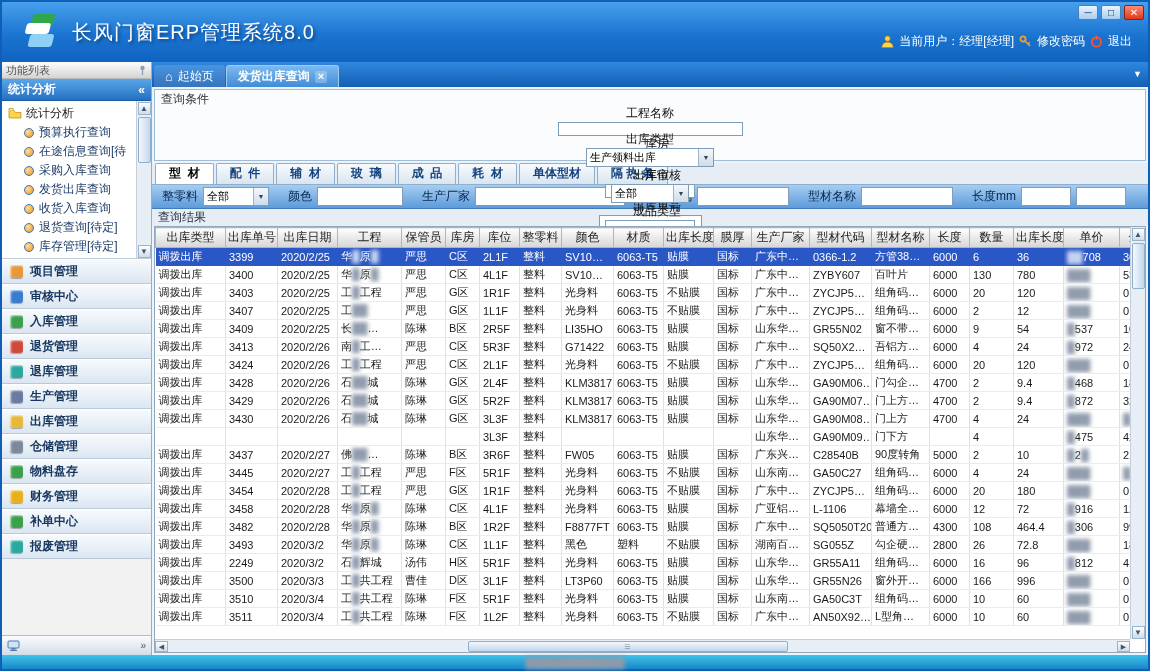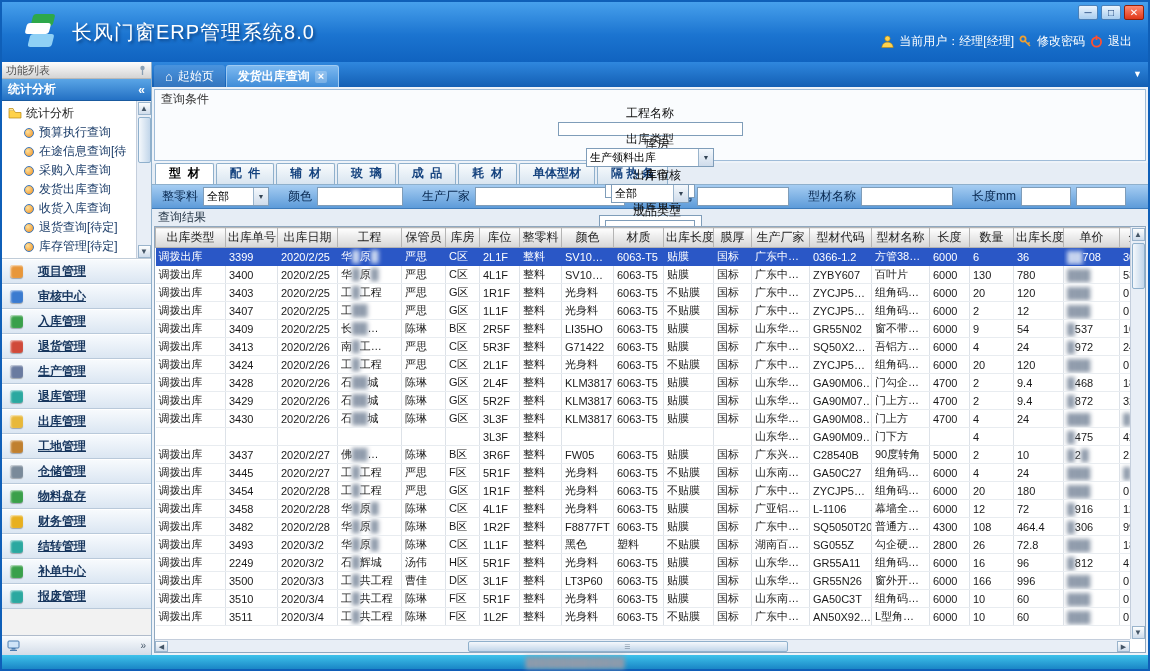--- a/index.html
+++ b/index.html
@@ -24,21 +24,21 @@
 .tree{height:158px;flex:0 0 158px;background:#fff;position:relative;overflow:hidden;border-bottom:1px solid #c0ccd8;}
 .tree-inner{margin-right:15px;padding:2px 0 0 6px;}
 .tree-root{display:flex;align-items:center;gap:4px;height:20px;color:#222;}
 .tree-item{display:flex;align-items:center;gap:5px;height:19px;padding-left:16px;color:#1b3c68;white-space:nowrap;overflow:hidden;}
 .bullet{width:10px;height:10px;border-radius:50%;background:radial-gradient(circle at 35% 35%,#ffe09a,#f09020);border:1px solid #3f77b8;flex:0 0 10px;}
 .vscroll{position:absolute;top:0;right:0;bottom:0;width:15px;background:#e8eef6;border-left:1px solid #c4cedc;display:flex;flex-direction:column;align-items:center;}
 .vscroll .arr{width:13px;height:13px;flex:0 0 13px;font-size:8px;line-height:12px;text-align:center;color:#456;background:linear-gradient(#fdfefe,#cfdceb);border:1px solid #9ab4cc;margin-top:1px;}
 .vscroll .thumb{width:13px;flex:0 0 46px;margin-top:2px;background:linear-gradient(90deg,#f4f8fc,#c2d6ea);border:1px solid #8fb0cc;border-radius:2px;}
 .vscroll .spacer{flex:1;}
 .acc{flex:1;display:flex;flex-direction:column;min-height:0;overflow:hidden;}
-.acc-item{height:25px;flex:0 0 25px;display:flex;align-items:center;gap:15px;padding-left:8px;background:linear-gradient(#f7fafd,#dbe6f2);border-top:1px solid #fff;border-bottom:1px solid #b9c9da;font-weight:bold;color:#17365e;text-decoration:underline;}
+.acc-item{height:25px;flex:0 0 25px;display:flex;align-items:center;gap:7px;padding-left:8px;background:linear-gradient(#f7fafd,#dbe6f2);border-top:1px solid #fff;border-bottom:1px solid #b9c9da;font-weight:bold;color:#17365e;}
 .acc-icon{width:13px;height:13px;flex:0 0 13px;border-radius:3px;box-shadow:inset 1px 1px 2px rgba(255,255,255,.7),0 1px 1px rgba(0,0,0,.3);}
 .sb-footer{height:20px;flex:0 0 20px;background:linear-gradient(#fafcfe,#d2dce8);border-top:1px solid #b0bccc;display:flex;align-items:center;justify-content:space-between;padding:0 5px;color:#456;font-size:10px;}
 
 .content{flex:1;display:flex;flex-direction:column;min-width:0;background:#eef3f9;}
 .tabbar{height:25px;flex:0 0 25px;background:linear-gradient(#2f87de,#135fb4);display:flex;align-items:flex-end;padding:0 2px;position:relative;}
 .tab{height:22px;display:flex;align-items:center;gap:5px;padding:0 11px;color:#fff;border-radius:3px 3px 0 0;margin-right:1px;}
 .tab.home{background:rgba(255,255,255,.14);}
 .tab.active{background:linear-gradient(#7db9f0,#3f8cd8);border:1px solid #9fcaf2;border-bottom:none;font-weight:bold;}
 .tab-close{font-size:11px;width:12px;height:12px;line-height:11px;text-align:center;border-radius:2px;background:rgba(255,255,255,.25);}
 .tabbar-caret{position:absolute;right:6px;top:7px;color:#fff;font-size:9px;}
@@ -204,50 +204,42 @@
           </div>
           <div class="acc-item">
             <span class="acc-icon" style="background: rgb(58, 160, 74);"></span>
             <span>入库管理</span>
           </div>
           <div class="acc-item">
             <span class="acc-icon" style="background: rgb(208, 74, 58);"></span>
             <span>退货管理</span>
           </div>
           <div class="acc-item">
+            <span class="acc-icon" style="background: rgb(43, 168, 160);"></span>
+            <span>退库管理</span>
+          </div>
+          <div class="acc-item">
             <span class="acc-icon" style="background: rgb(106, 123, 160);"></span>
             <span>生产管理</span>
           </div>
           <div class="acc-item">
-            <span class="acc-icon" style="background: rgb(43, 168, 160);"></span>
-            <span>退库管理</span>
-          </div>
-          <div class="acc-item">
             <span class="acc-icon" style="background: rgb(232, 184, 58);"></span>
             <span>出库管理</span>
           </div>
           <div class="acc-item">
-            <span class="acc-icon" style="background: rgb(192, 128, 48);"></span>
-            <span>工地管理</span>
-          </div>
-          <div class="acc-item">
             <span class="acc-icon" style="background: rgb(122, 138, 154);"></span>
             <span>仓储管理</span>
           </div>
           <div class="acc-item">
             <span class="acc-icon" style="background: rgb(58, 160, 74);"></span>
             <span>物料盘存</span>
           </div>
           <div class="acc-item">
             <span class="acc-icon" style="background: rgb(232, 176, 32);"></span>
             <span>财务管理</span>
-          </div>
-          <div class="acc-item">
-            <span class="acc-icon" style="background: rgb(43, 168, 160);"></span>
-            <span>结转管理</span>
           </div>
           <div class="acc-item">
             <span class="acc-icon" style="background: rgb(58, 160, 74);"></span>
             <span>补单中心</span>
           </div>
           <div class="acc-item">
             <span class="acc-icon" style="background: rgb(43, 168, 160);"></span>
             <span>报废管理</span>
           </div>
         </div>

